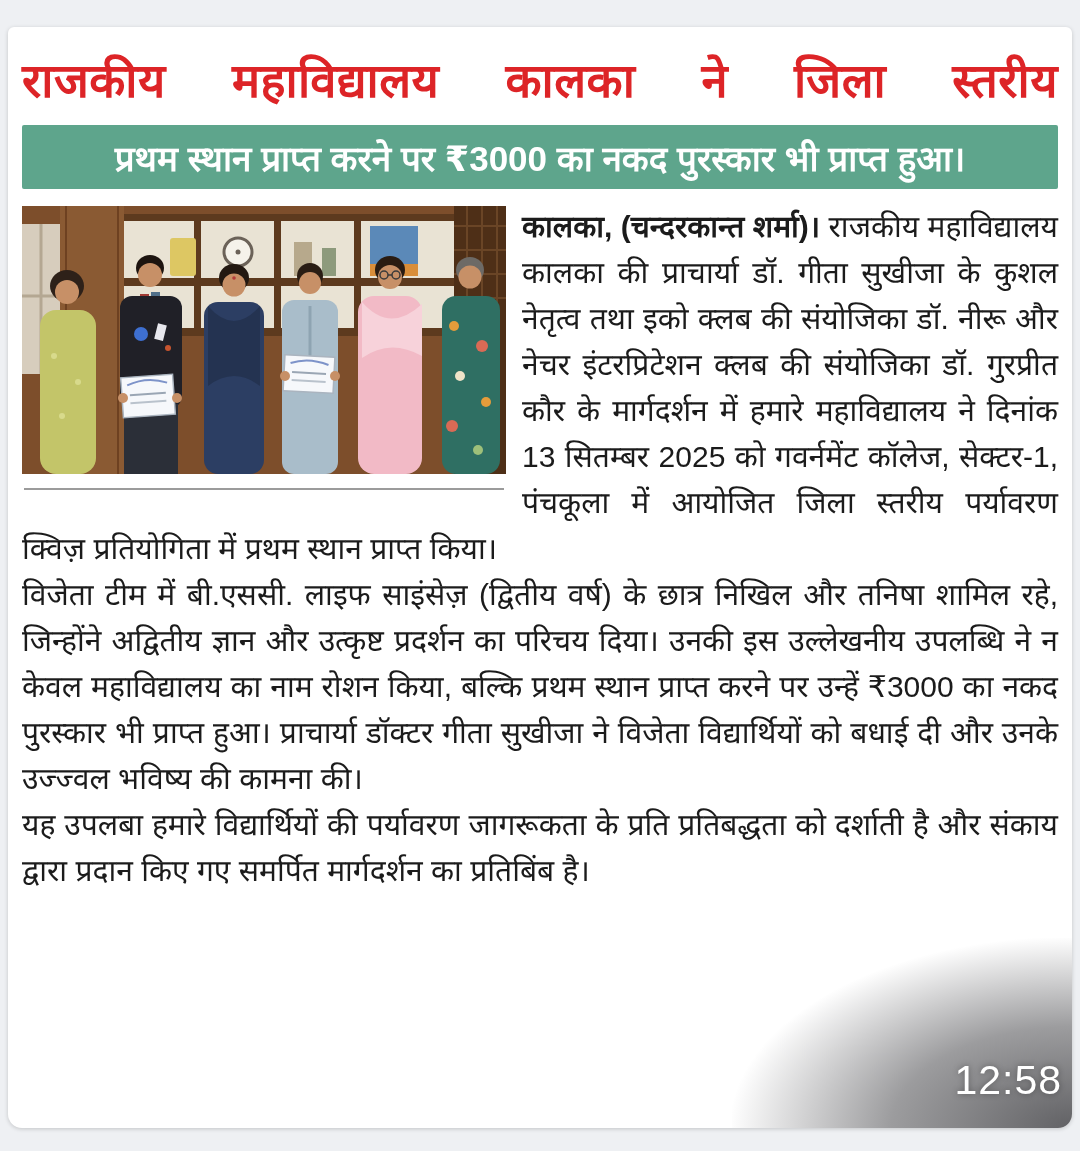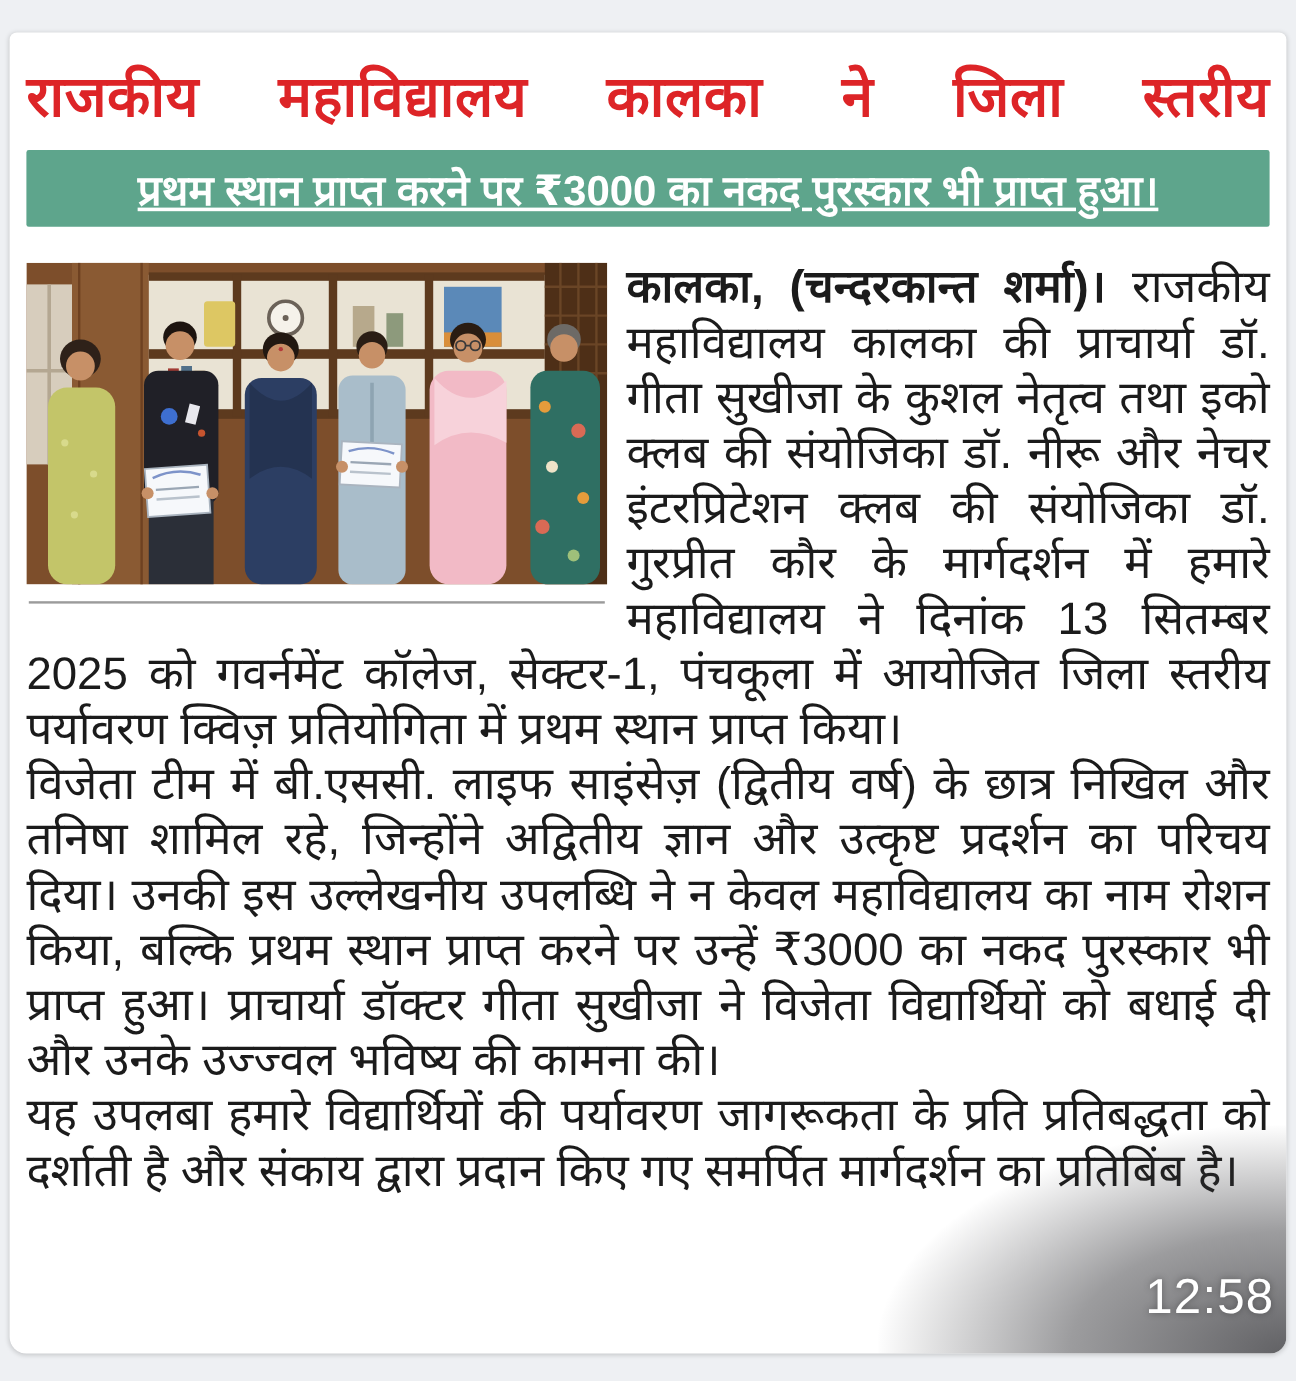--- a/index.html
+++ b/index.html
@@ -21,26 +21,26 @@
   .headline .hl-line{
     font-size:47px;line-height:60px;
     text-align:justify;text-align-last:justify;
     letter-spacing:0.5px;
     white-space:nowrap;
   }
   .subheadline{
     margin-top:14px;height:64px;
     background:#5ea58c;border-radius:2px;
     display:flex;align-items:center;justify-content:center;
-    color:#ffffff;font-weight:bold;font-size:35px;text-decoration:underline;
+    color:#ffffff;font-weight:bold;font-size:35px;
   }
   .article-body{
-    margin-top:28px;
+    margin-top:15px;
     color:#1b1b1b;
-    font-size:38px;line-height:46px;
+    font-size:30px;line-height:46px;
     text-align:justify;
   }
   .photo-wrap{
     float:left;width:484px;margin:2px 16px 6px 0;
   }
   .photo-frame{width:484px;height:268px;display:block;}
   .photo-rule{
     border:none;border-top:2px solid #9b9b9b;
     margin:14px 0 0 2px;width:480px;
   }

